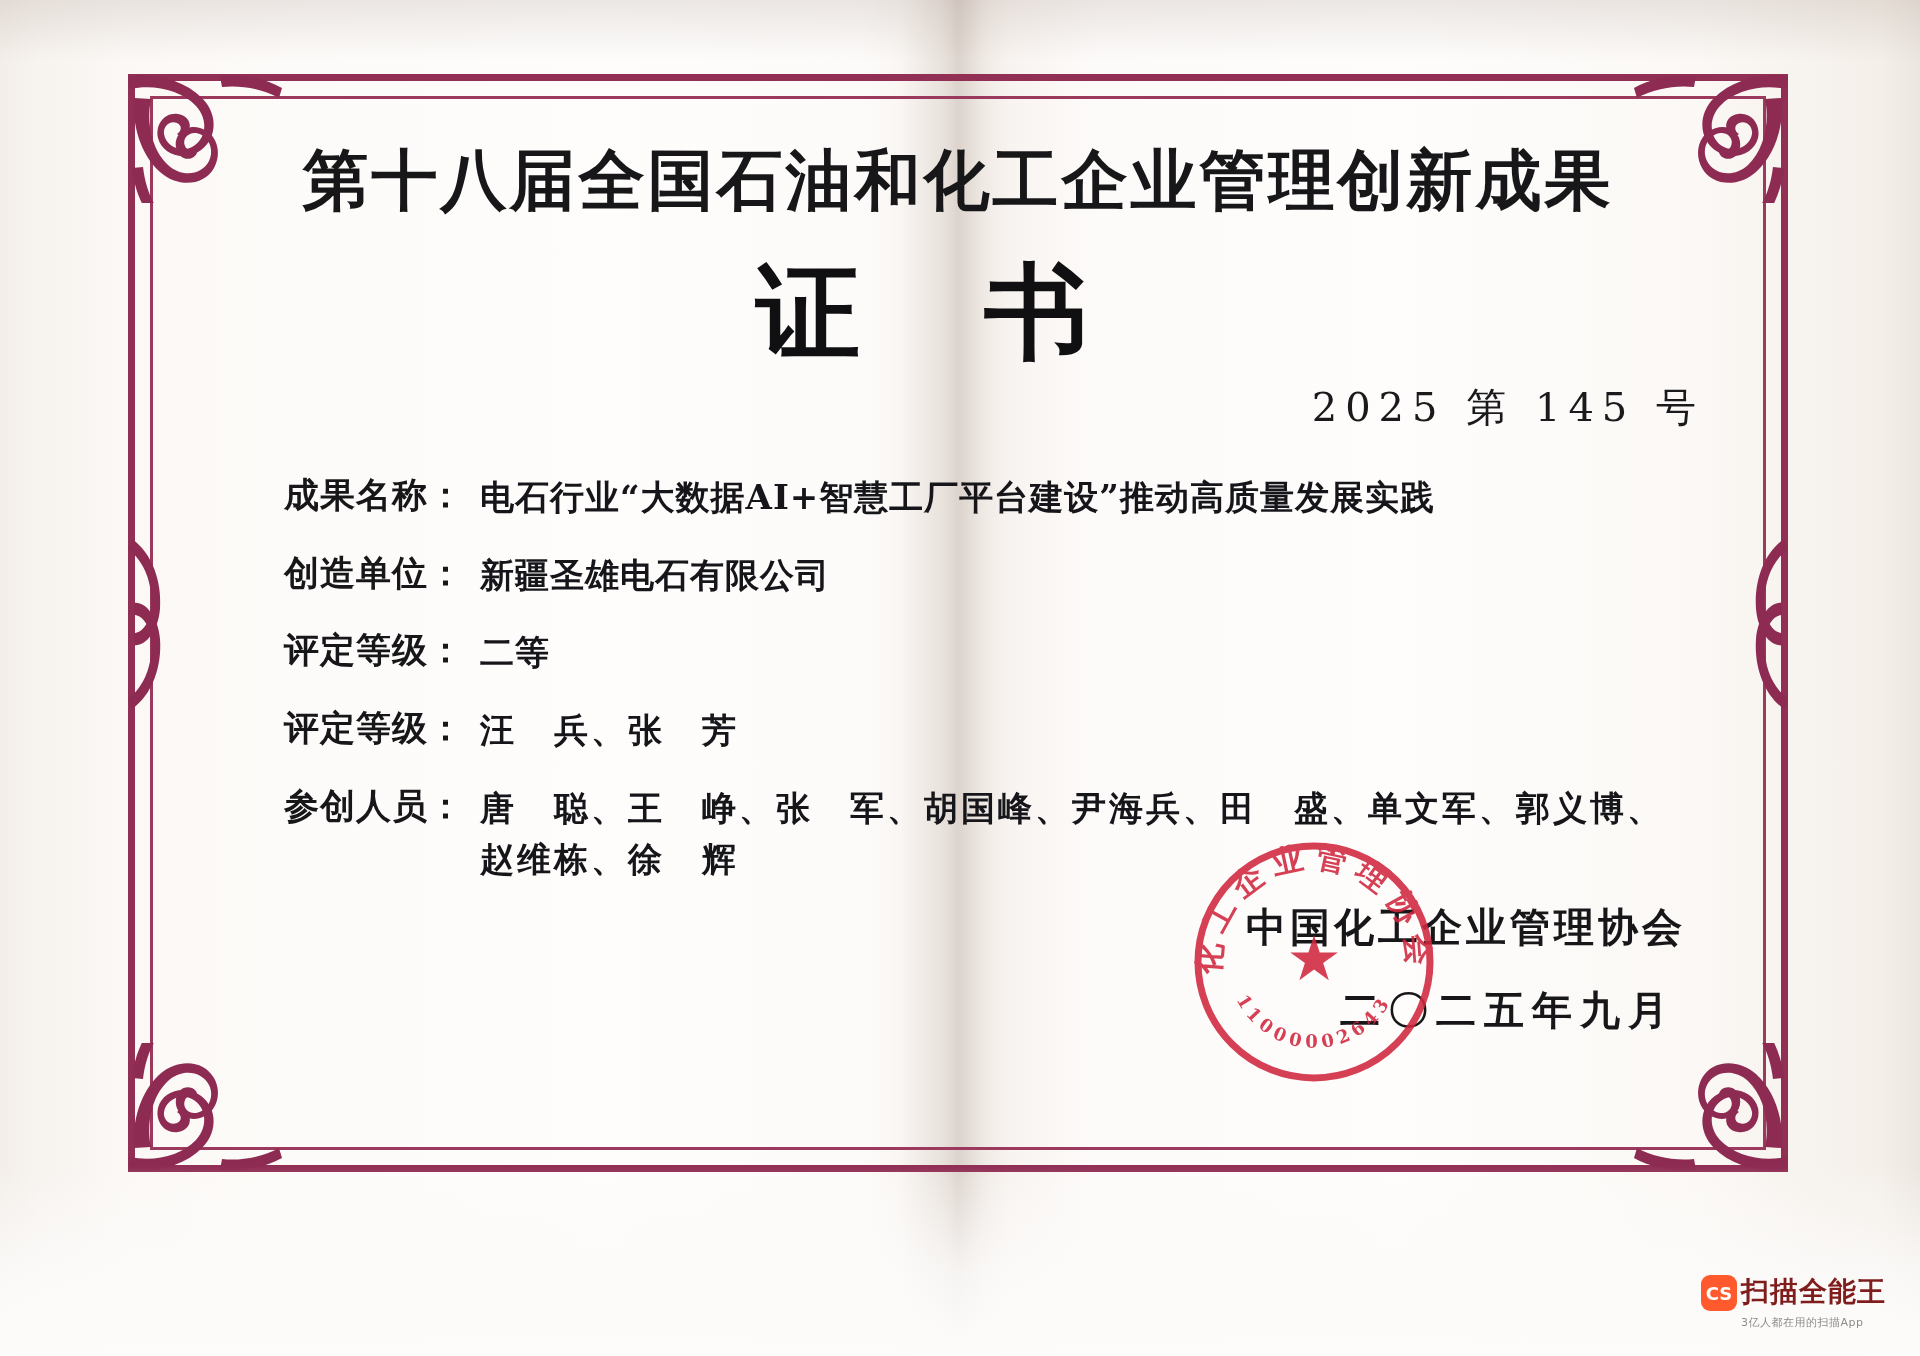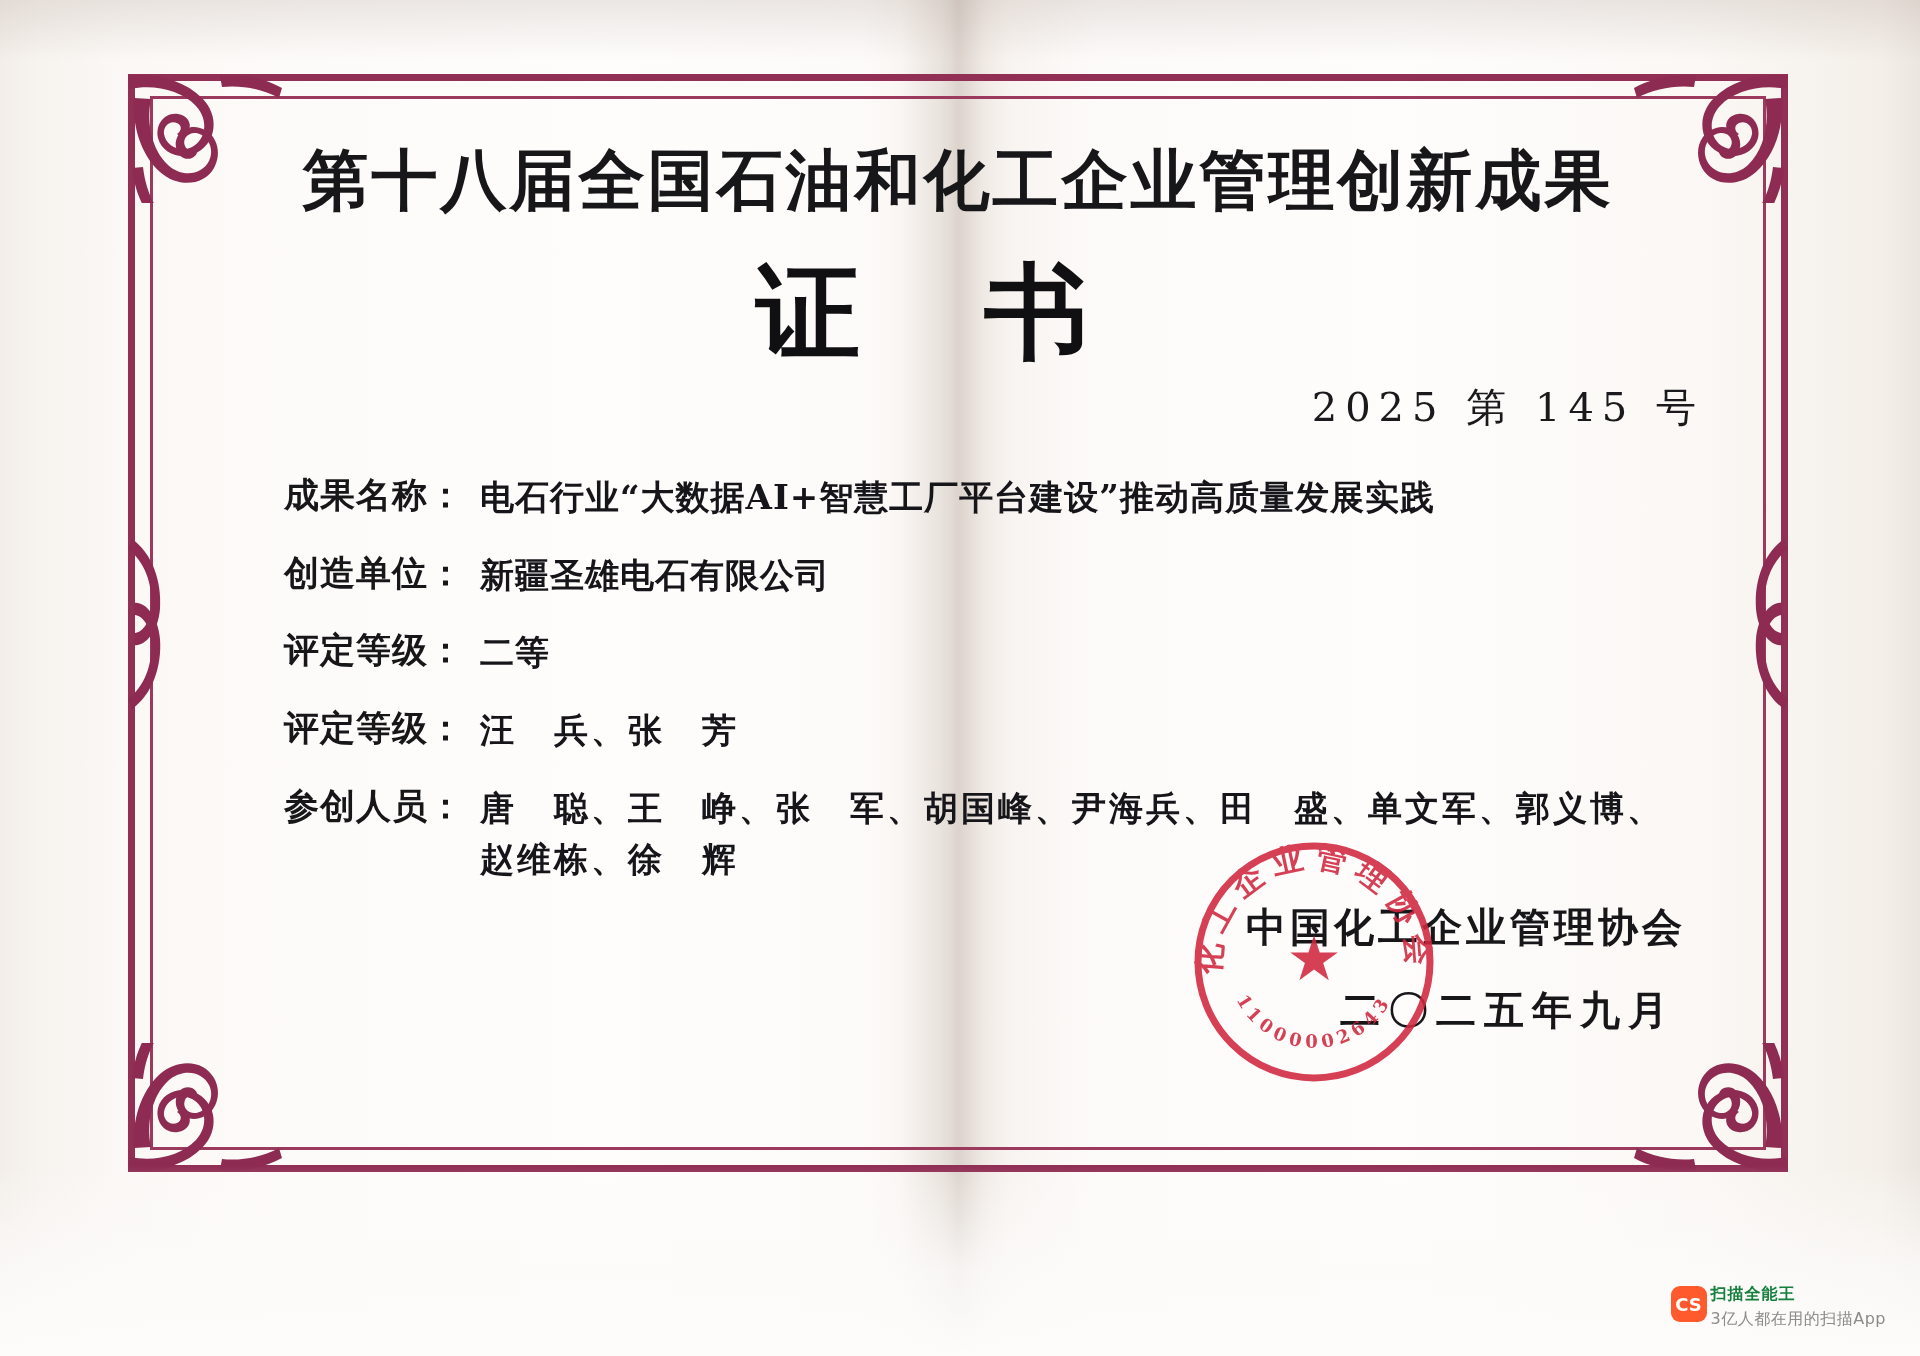--- a/index.html
+++ b/index.html
@@ -222,28 +222,28 @@
     display: flex;
     align-items: center;
     justify-content: center;
     letter-spacing: 0px;
     margin-top: 2px;
   }
   #wm-text { display: flex; flex-direction: column; }
   #wm-title {
     font-family: Liberation Sans, sans-serif;
     font-weight: 700;
-    font-size: 16px;
-    color: #15803d;
+    font-size: 28px;
+    color: #7f1d1d;
     letter-spacing: 1px;
   }
   #wm-sub {
     margin-top: 4px;
     font-family: "DejaVu Sans", "Liberation Sans", sans-serif;
-    font-size: 16px;
+    font-size: 11px;
     color: #8b8b8b;
     letter-spacing: 0.5px;
   }
 </style>
 </head>
 <body>
 
 <div id="scan-page"></div>
 <div id="fold-shadow"></div>
 <div id="top-shadow"></div>

